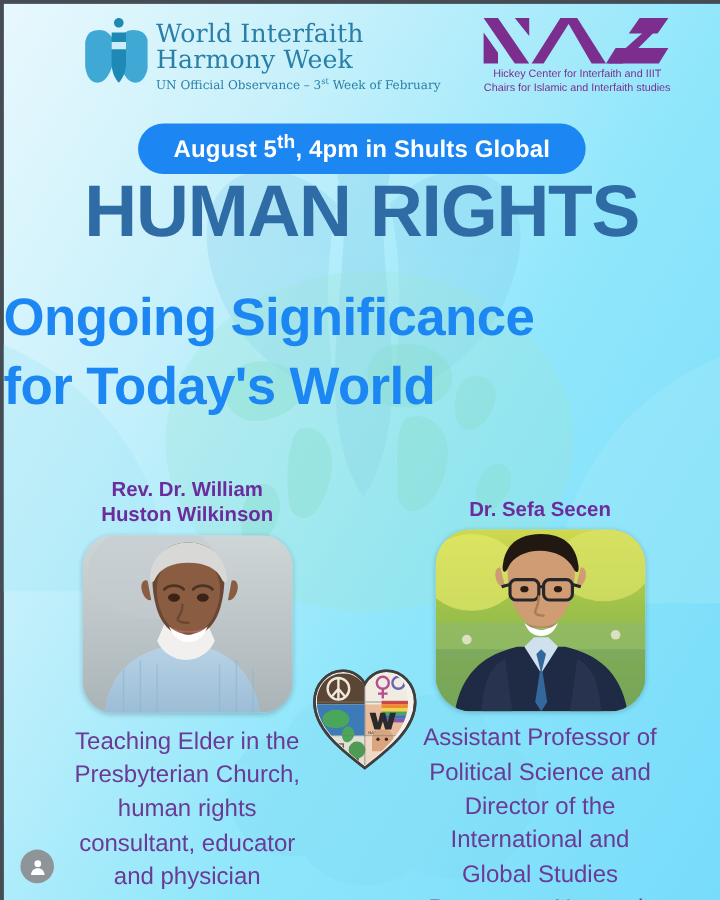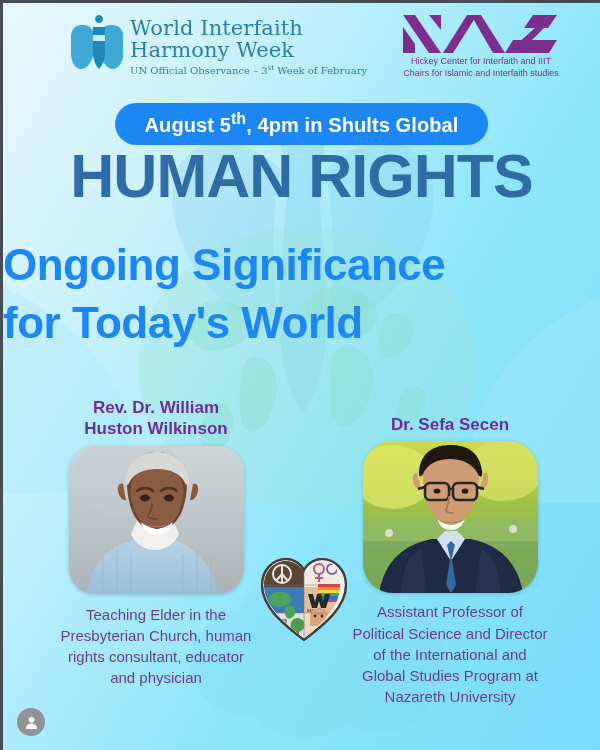--- a/index.html
+++ b/index.html
@@ -168,21 +168,21 @@
     overflow: hidden;
     position: relative;
     box-shadow: 0 1px 4px rgba(0,0,0,.18);
   }
   .speaker-right .photo-frame { height: 152px; border-radius: 30px; }
   .photo-frame svg { display: block; width: 100%; height: 100%; }
 
   .speaker-bio {
     margin-top: 10px;
     color: #6b3a96;
-    font-size: 15px;
+    font-size: 20px;
     line-height: 1.42;
     padding: 0 6px;
   }
   .speaker-right .speaker-bio { margin-top: 8px; }
 
   
   .heart-badge {
     position: absolute;
     left: 255px;
     top: 551px;

